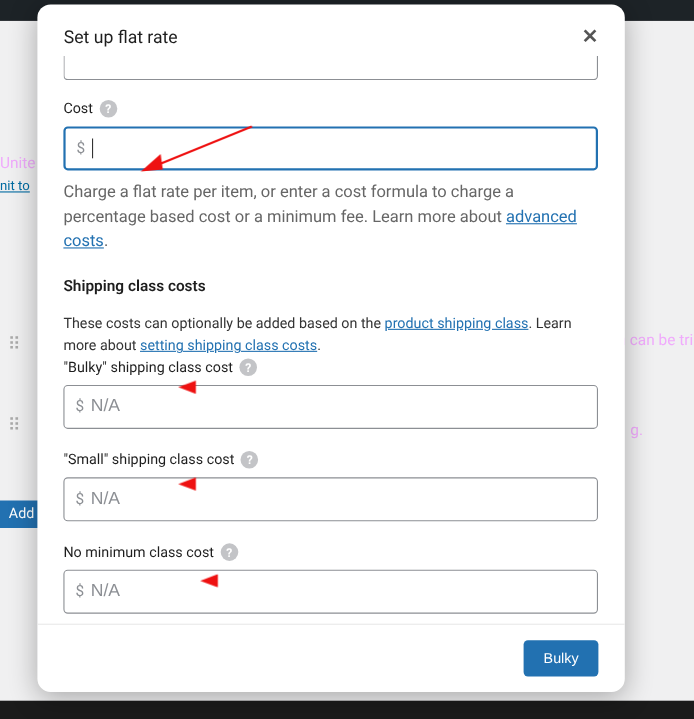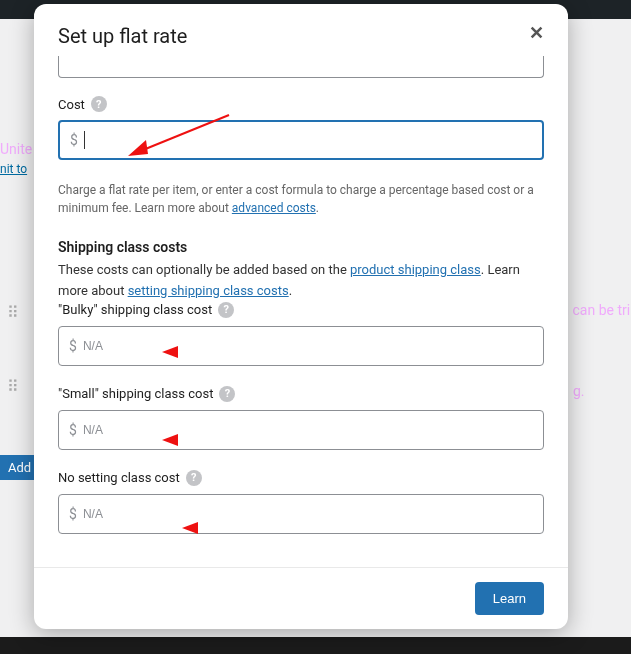--- a/index.html
+++ b/index.html
@@ -33,21 +33,21 @@
       box-shadow: 0 5px 25px rgba(0,0,0,0.3);
       display: flex;
       flex-direction: column;
     }
     .modal-header {
       padding: 20px 24px 8px 24px;
       display: flex;
       justify-content: space-between;
       align-items: flex-start;
     }
-    .modal-title { font-size: 20px; font-weight: 400; color: #1e1e1e; }
+    .modal-title { font-size: 16px; font-weight: 400; color: #1e1e1e; }
     .close-btn { font-size: 18px; color: #555; cursor: pointer; background: none; border: none; font-weight: bold; line-height: 1; }
     .modal-body {
       flex: 1;
       overflow-y: auto;
       padding: 0 24px 8px 24px;
       position: relative;
     }
     .modal-body::-webkit-scrollbar { width: 14px; }
     .modal-body::-webkit-scrollbar-track { background: transparent; }
     .modal-body::-webkit-scrollbar-thumb { background: #a8a8a8; border-radius: 7px; border: 3px solid #fff; }
@@ -82,42 +82,42 @@
       border-radius: 4px;
       height: 40px;
       padding: 0 10px;
       background: #fff;
     }
     .input-wrap.focused {
       border: 2px solid #2271b1;
     }
     .currency { color: #8c8f94; font-size: 14px; margin-right: 6px; }
     .text-input {
-      border: none; outline: none; flex: 1; font-size: 12px;
+      border: none; outline: none; flex: 1; font-size: 16px;
       color: #0f766e; background: transparent;
     }
     .text-input::placeholder { color: #8c8f94; }
     .cursor {
       display: inline-block; width: 1px; height: 18px; background: #333;
       animation: blink 1s step-end infinite;
     }
     @keyframes blink { 50% { opacity: 0; } }
     .help-text {
-      font-size: 12px;
+      font-size: 15px;
       color: #666;
-      margin-top: 21px;
+      margin-top: 8px;
       line-height: 1.5;
     }
     .help-text a, .desc a { color: #2271b1; text-decoration: underline; cursor: pointer; }
     .section-title {
       font-size: 14px;
       font-weight: 600;
       color: #1e1e1e;
       margin-top: 22px;
-      margin-bottom: 5px;
+      margin-bottom: 16px;
     }
     .desc { font-size: 13px; color: #333; line-height: 1.6; }
     .class-group { margin-bottom: 20px; }
 
     .modal-footer {
       border-top: 1px solid #e9e9e9;
       padding: 14px 24px;
       display: flex;
       justify-content: flex-end;
     }
@@ -203,32 +203,32 @@
         <span class="help-icon">?</span>
       </div>
       <div class="input-wrap">
         <span class="currency">$</span>
         <input type="text" class="text-input" placeholder="N/A" style="">
       </div>
     </div>
 
     <div class="class-group">
       <div class="field-label">
-        <span>No setting class cost</span>
+        <span>No minimum class cost</span>
         <span class="help-icon">?</span>
       </div>
       <div class="input-wrap">
         <span class="currency">$</span>
         <input type="text" class="text-input" placeholder="N/A" style="">
       </div>
     </div>
   </div>
 
   <div class="modal-footer">
-    <button class="save-btn">Learn</button>
+    <button class="save-btn">Bulky</button>
   </div>
 
   <svg class="red-arrow" style="left:90px; top:106px; width:110px; height:50px;">
     <line x1="105" y1="5" x2="14" y2="42" stroke="#e11" stroke-width="2"></line>
     <polygon points="4,46 22,30 24,44" fill="#e11"></polygon>
   </svg>
 
   <div class="red-marker" style="left:128px; top:342px;">
     <svg width="20" height="12">
         <polygon points="0,6 16,0 16,12" fill="#e11"></polygon>

